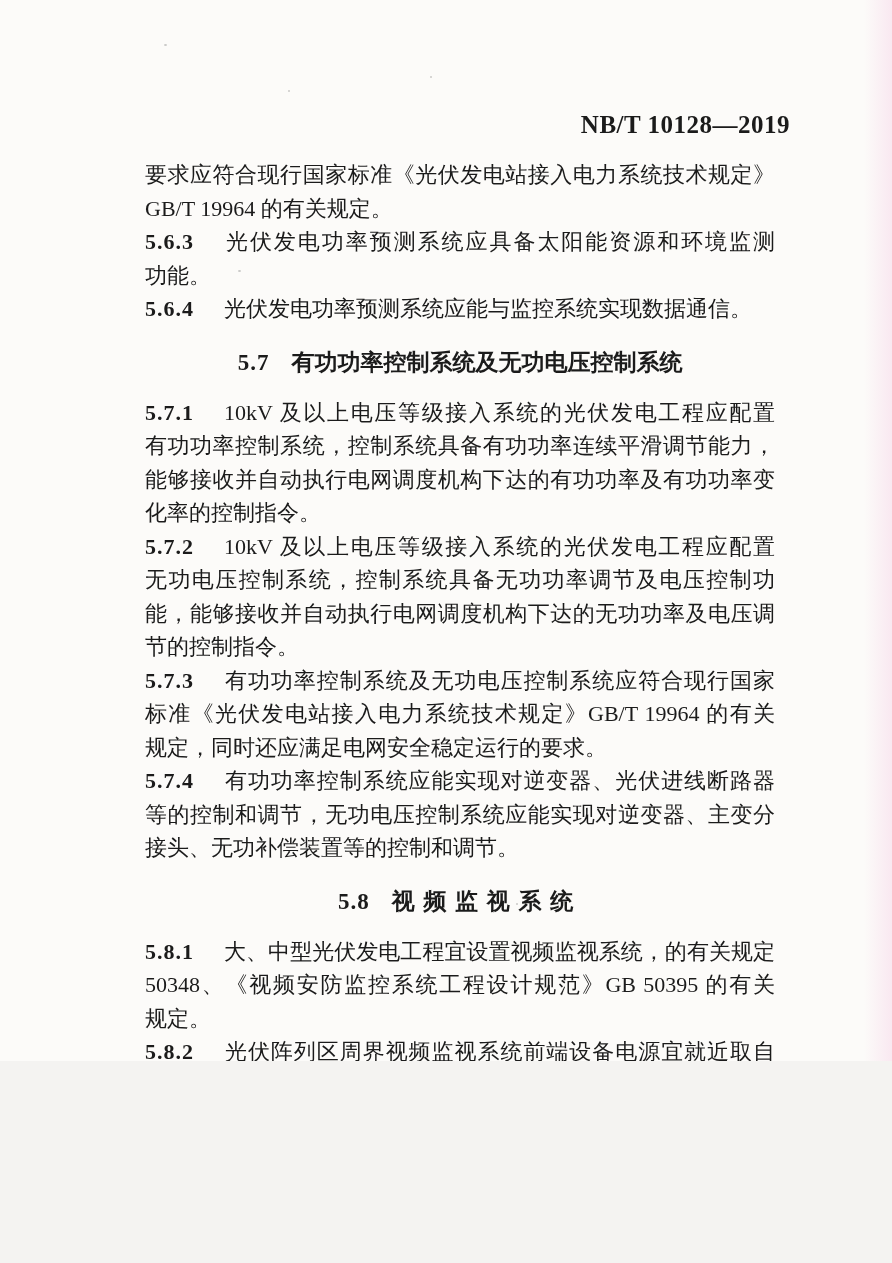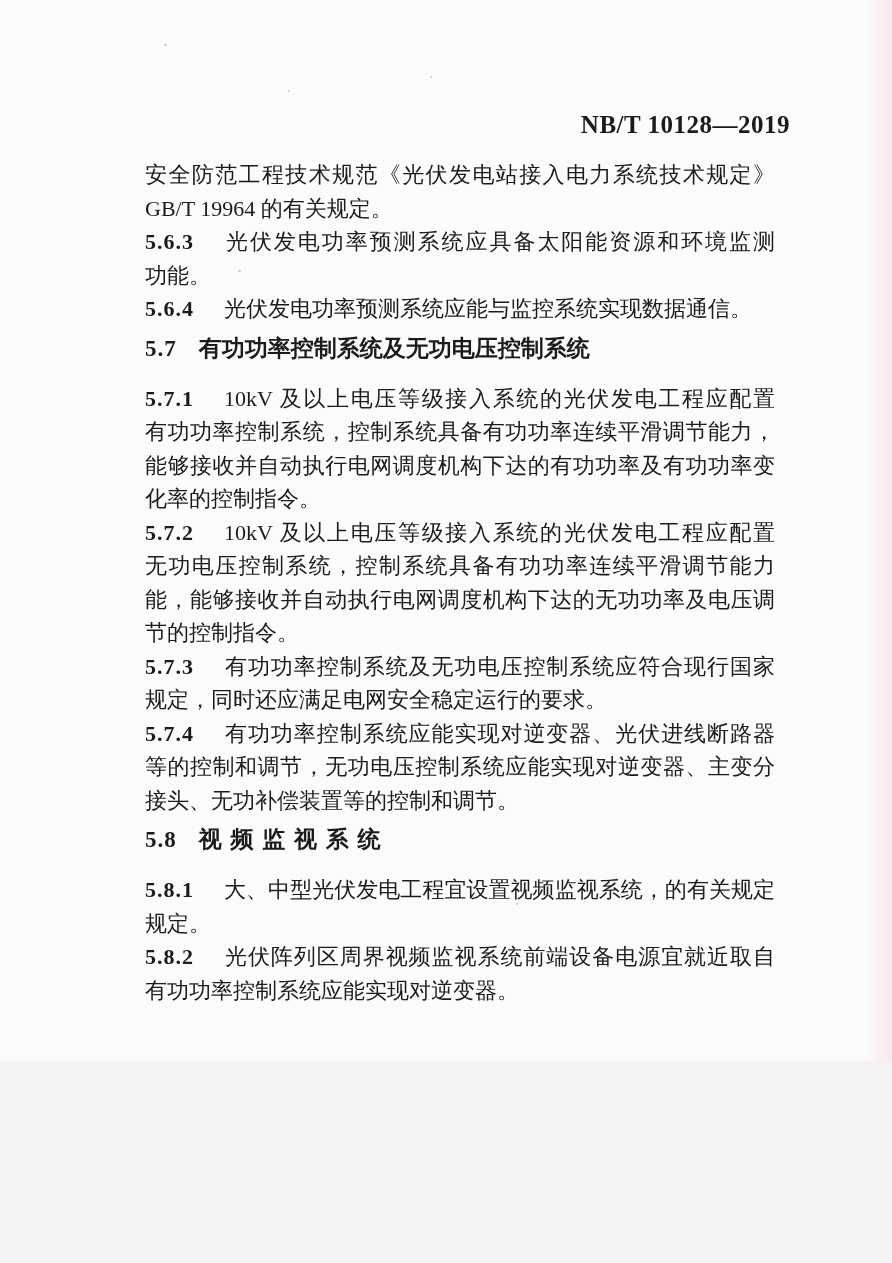--- a/index.html
+++ b/index.html
@@ -55,22 +55,23 @@
     white-space: normal;
   }
   .line .num {
     font-weight: bold;
     margin-right: 30px;
     letter-spacing: 1px;
   }
   .heading {
     height: 34px;
     line-height: 34px;
-    margin-top: 6px;
+    margin-top: 20px;
     margin-bottom: 16px;
+    text-align: center;
     font-weight: bold;
     font-size: 23px;
   }
   .heading .hnum {
     margin-right: 22px;
     letter-spacing: 1px;
   }
   .heading.spaced .htitle {
     letter-spacing: 0.38em;
   }
@@ -90,41 +91,43 @@
 </style>
 </head>
 <body>
 
 <div class="page">
   <div class="edge-tint"></div>
 
   <div class="page-header">NB/T 10128—2019</div>
 
   <div class="doc-body">
-      <div class="line justify"><span>安全防范工程技术规范《光伏发电站接入电力系统技术规定》</span></div>
+      <div class="line justify"><span>要求应符合现行国家标准《光伏发电站接入电力系统技术规定》</span></div>
       <div class="line"><span>GB/T 19964 的有关规定。</span></div>
       <div class="line justify"><span class="num">5.6.3</span><span>光伏发电功率预测系统应具备太阳能资源和环境监测</span></div>
       <div class="line"><span>功能。</span></div>
       <div class="line"><span class="num">5.6.4</span><span>光伏发电功率预测系统应能与监控系统实现数据通信。</span></div>
       <div class="heading"><span class="hnum">5.7</span><span class="htitle">有功功率控制系统及无功电压控制系统</span></div>
       <div class="line justify"><span class="num">5.7.1</span><span>10kV 及以上电压等级接入系统的光伏发电工程应配置</span></div>
       <div class="line justify"><span>有功功率控制系统，控制系统具备有功功率连续平滑调节能力，</span></div>
       <div class="line justify"><span>能够接收并自动执行电网调度机构下达的有功功率及有功功率变</span></div>
       <div class="line"><span>化率的控制指令。</span></div>
       <div class="line justify"><span class="num">5.7.2</span><span>10kV 及以上电压等级接入系统的光伏发电工程应配置</span></div>
-      <div class="line justify"><span>无功电压控制系统，控制系统具备有功功率连续平滑调节能力</span></div>
+      <div class="line justify"><span>无功电压控制系统，控制系统具备无功功率调节及电压控制功</span></div>
       <div class="line justify"><span>能，能够接收并自动执行电网调度机构下达的无功功率及电压调</span></div>
       <div class="line"><span>节的控制指令。</span></div>
       <div class="line justify"><span class="num">5.7.3</span><span>有功功率控制系统及无功电压控制系统应符合现行国家</span></div>
+      <div class="line justify"><span>标准《光伏发电站接入电力系统技术规定》GB/T 19964 的有关</span></div>
       <div class="line"><span>规定，同时还应满足电网安全稳定运行的要求。</span></div>
       <div class="line justify"><span class="num">5.7.4</span><span>有功功率控制系统应能实现对逆变器、光伏进线断路器</span></div>
       <div class="line justify"><span>等的控制和调节，无功电压控制系统应能实现对逆变器、主变分</span></div>
       <div class="line"><span>接头、无功补偿装置等的控制和调节。</span></div>
       <div class="heading spaced"><span class="hnum">5.8</span><span class="htitle">视频监视系统</span></div>
       <div class="line justify"><span class="num">5.8.1</span><span>大、中型光伏发电工程宜设置视频监视系统，的有关规定</span></div>
+      <div class="line justify"><span>50348、《视频安防监控系统工程设计规范》GB 50395 的有关</span></div>
       <div class="line"><span>规定。</span></div>
       <div class="line justify"><span class="num">5.8.2</span><span>光伏阵列区周界视频监视系统前端设备电源宜就近取自</span></div>
       <div class="line"><span>有功功率控制系统应能实现对逆变器。</span></div>
     </div>
 
   <div class="page-num">17</div>
 
   <div class="speck" style="left:164px; top:44px;  width:3px; height:2px;"></div>
   <div class="speck" style="left:288px; top:90px;  width:2px; height:2px;"></div>
   <div class="speck" style="left:430px; top:76px;  width:2px; height:2px;"></div>

